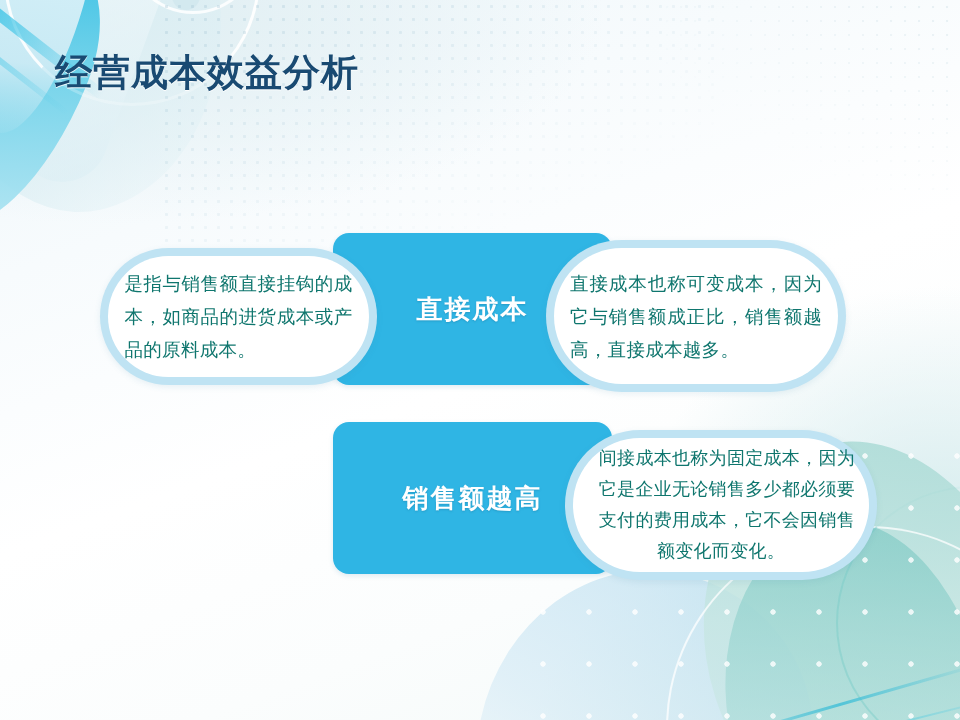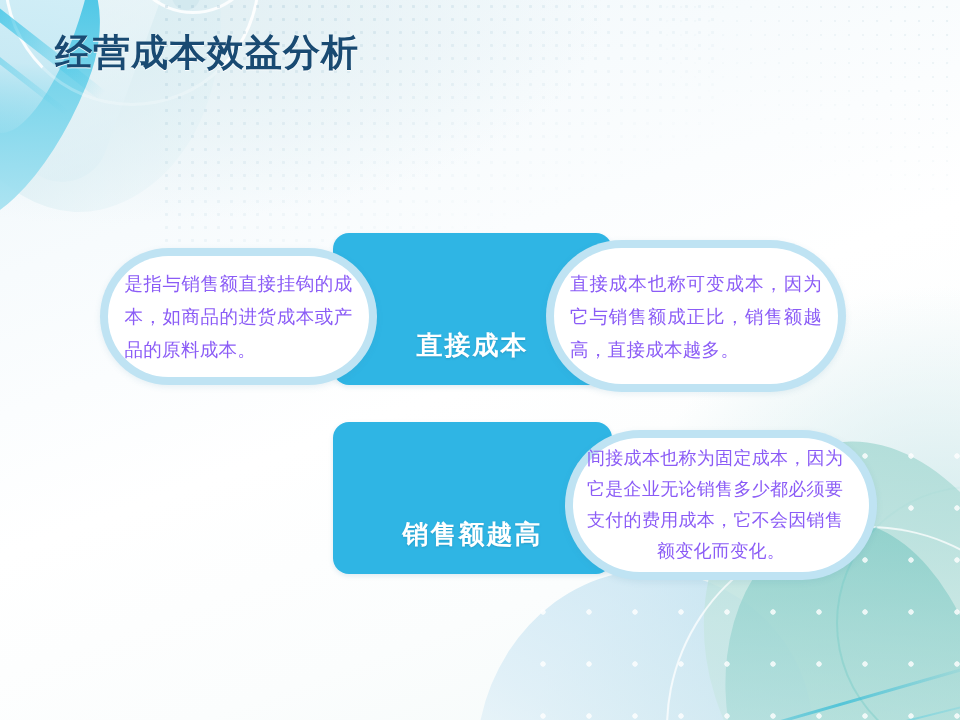--- a/index.html
+++ b/index.html
@@ -138,21 +138,21 @@
   .tr-grid{
     right:0;top:0;width:300px;height:190px;
     background-image:radial-gradient(circle, rgba(175,205,215,.35) 1.1px, rgba(255,255,255,0) 1.6px);
     background-size:14px 14px;
     -webkit-mask-image:linear-gradient(to bottom left, rgba(0,0,0,.7), rgba(0,0,0,0) 72%);
     mask-image:linear-gradient(to bottom left, rgba(0,0,0,.7), rgba(0,0,0,0) 72%);
   }
 
   
   #title{
-    position:absolute;left:55px;top:28px;
+    position:absolute;left:55px;top:48px;
     font-size:37px;font-weight:bold;letter-spacing:1px;
     color:#194a72;
     text-shadow:0 1px 0 rgba(255,255,255,.85);
     white-space:nowrap;
   }
 
   
   .row{position:absolute;left:0;width:960px;}
   #row-1{top:233px;height:152px;}
   #row-2{top:422px;height:152px;}
@@ -161,55 +161,54 @@
     position:absolute;left:333px;top:0;width:279px;height:152px;
     background:#2fb5e4;
     border-radius:16px;
     box-shadow:0 2px 5px rgba(40,120,160,.14);
   }
   .band-label{
     position:absolute;left:0;top:0;width:279px;height:152px;
     display:flex;align-items:center;justify-content:center;
     color:#ffffff;font-size:26px;font-weight:bold;letter-spacing:2px;
     text-shadow:0 1px 2px rgba(20,110,150,.35);
-    margin-top:36px;
   }
 
   .pill{
     position:absolute;
     background:#bfe3f3;
     border-radius:76px;
     display:flex;align-items:center;justify-content:center;
     box-shadow:0 2px 6px rgba(70,140,175,.12);
   }
   .pill-inner{
     background:#ffffff;
     border-radius:68px;
     width:100%;height:100%;
     display:flex;align-items:center;justify-content:center;
     box-sizing:border-box;
   }
   .pill-text{
-    color:#8b5cf6;
+    color:#0f766e;
     font-size:18.5px;line-height:33px;
     text-align:justify;text-align-last:left;
     letter-spacing:.3px;
   }
 
   #pill-1-left{left:100px;top:15px;width:277px;height:137px;padding:8px;box-sizing:border-box;}
   #pill-1-left .pill-text{width:228px;}
 
   #pill-1-right{left:546px;top:7px;width:300px;height:152px;padding:8px;box-sizing:border-box;align-items:center;}
   #pill-1-right .pill-text{width:252px;}
 
   #pill-2-left{left:100px;top:16px;width:277px;height:132px;padding:8px;box-sizing:border-box;}
   #pill-2-left .pill-text{width:228px;}
 
   #pill-2-right{left:565px;top:8px;width:312px;height:150px;padding:8px;box-sizing:border-box;}
-  #pill-2-right .pill-text{width:268px;text-align:left;text-align-last:center;}
+  #pill-2-right .pill-text{width:268px;text-align:right;text-align-last:center;}
   #pill-2-right .pill-text{font-size:18px;line-height:31px;}
 </style>
 </head>
 <body>
 
 <div id="slide">
 
   <div class="deco tl-blob"></div>
   <div class="deco tl-panel"></div>
   <div class="deco tl-ribbon-a"></div>

